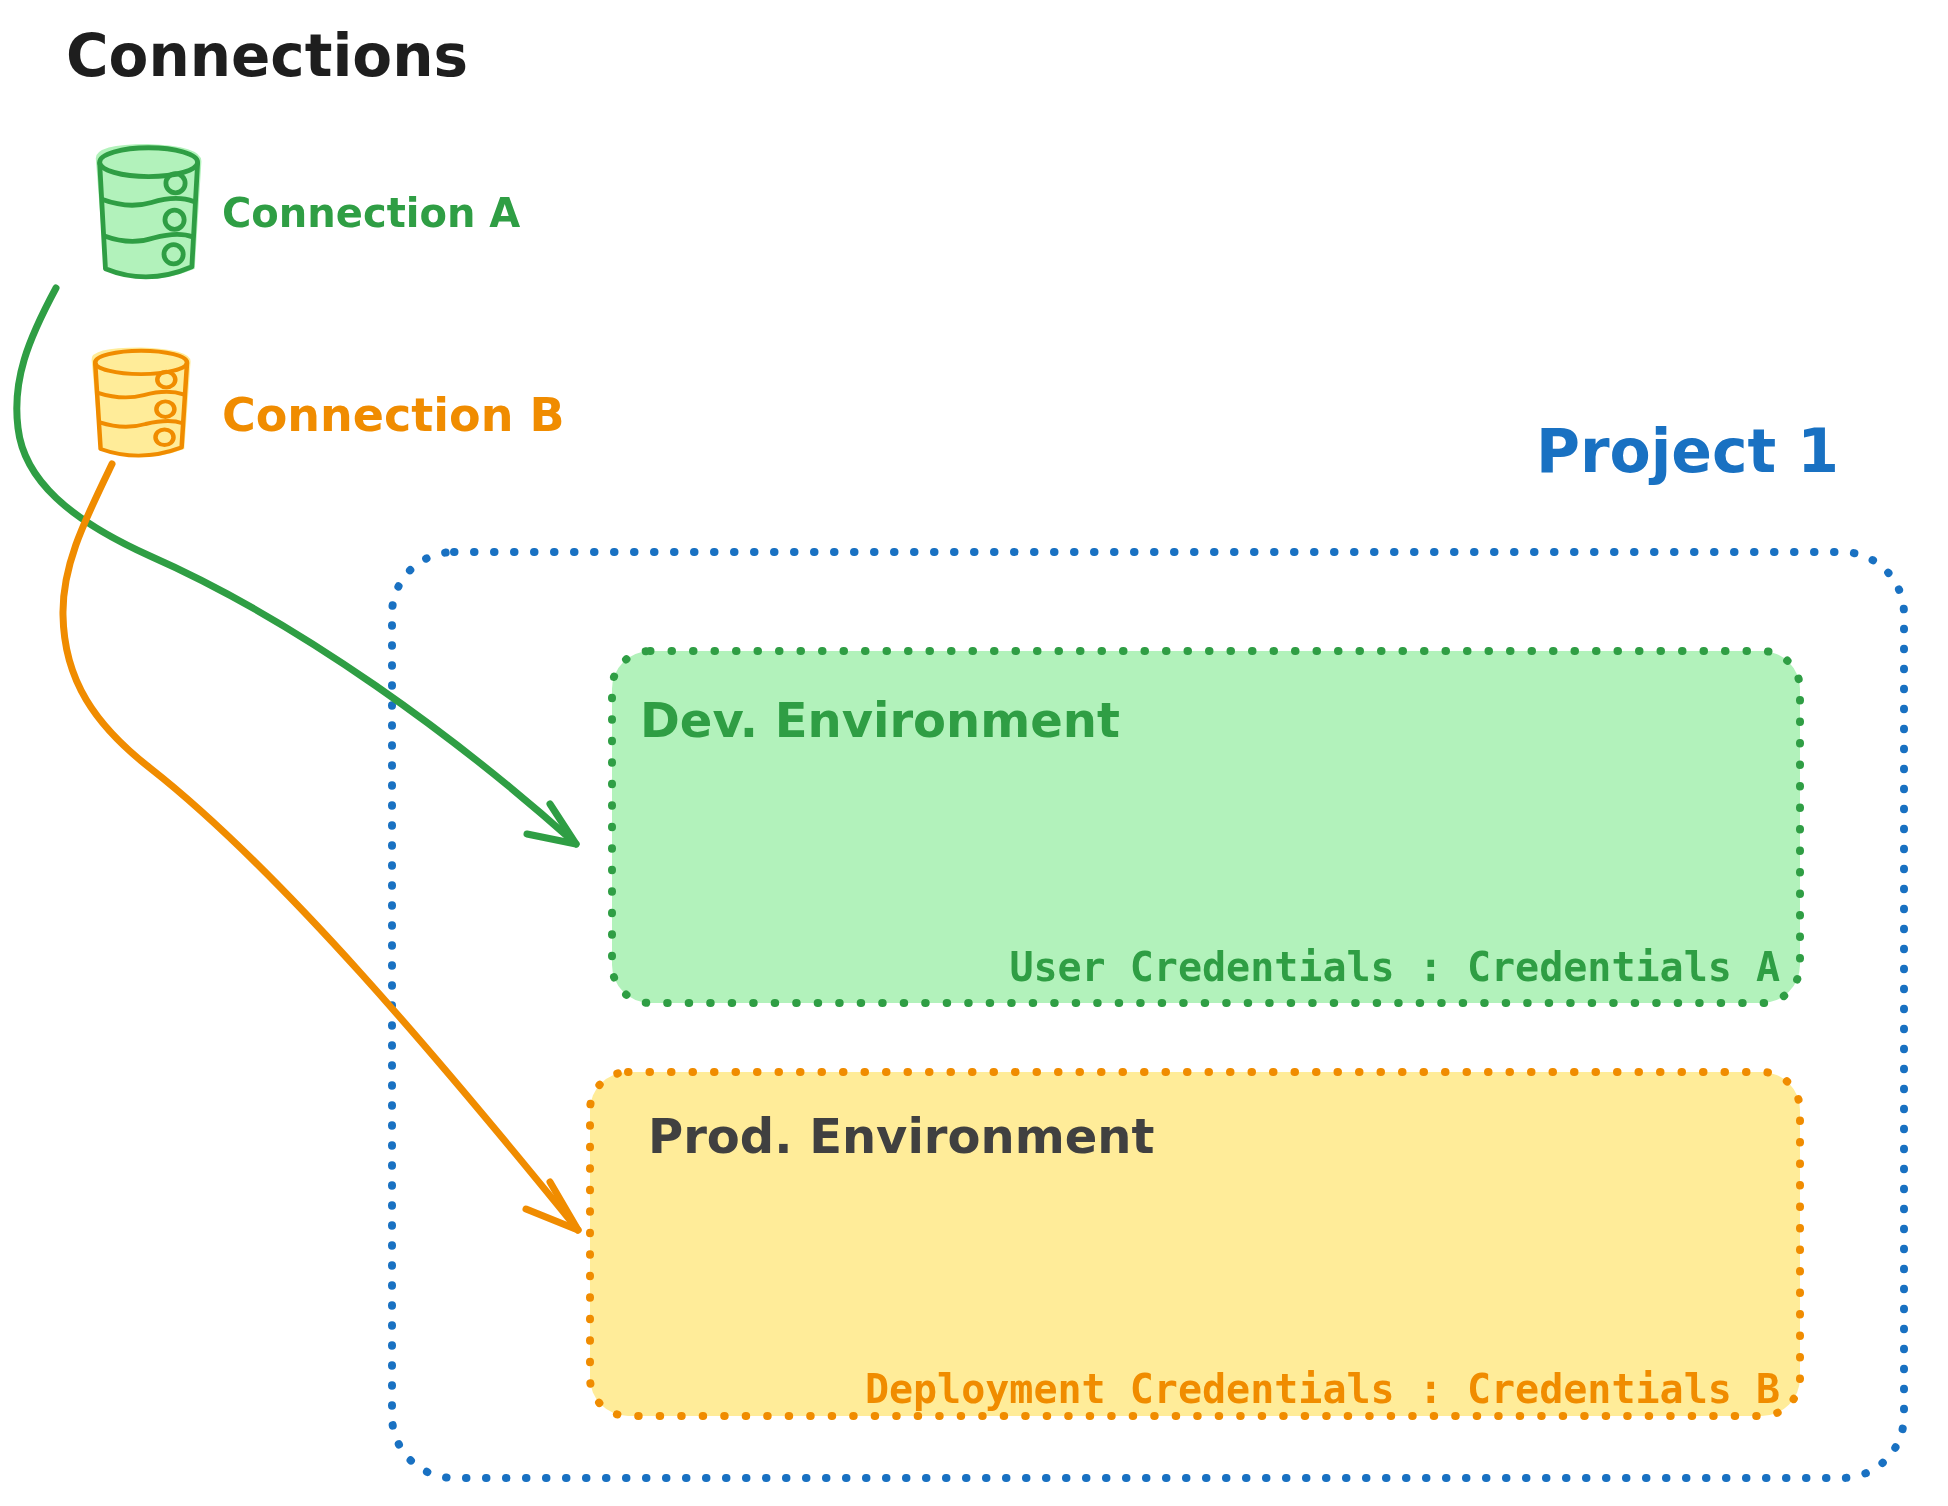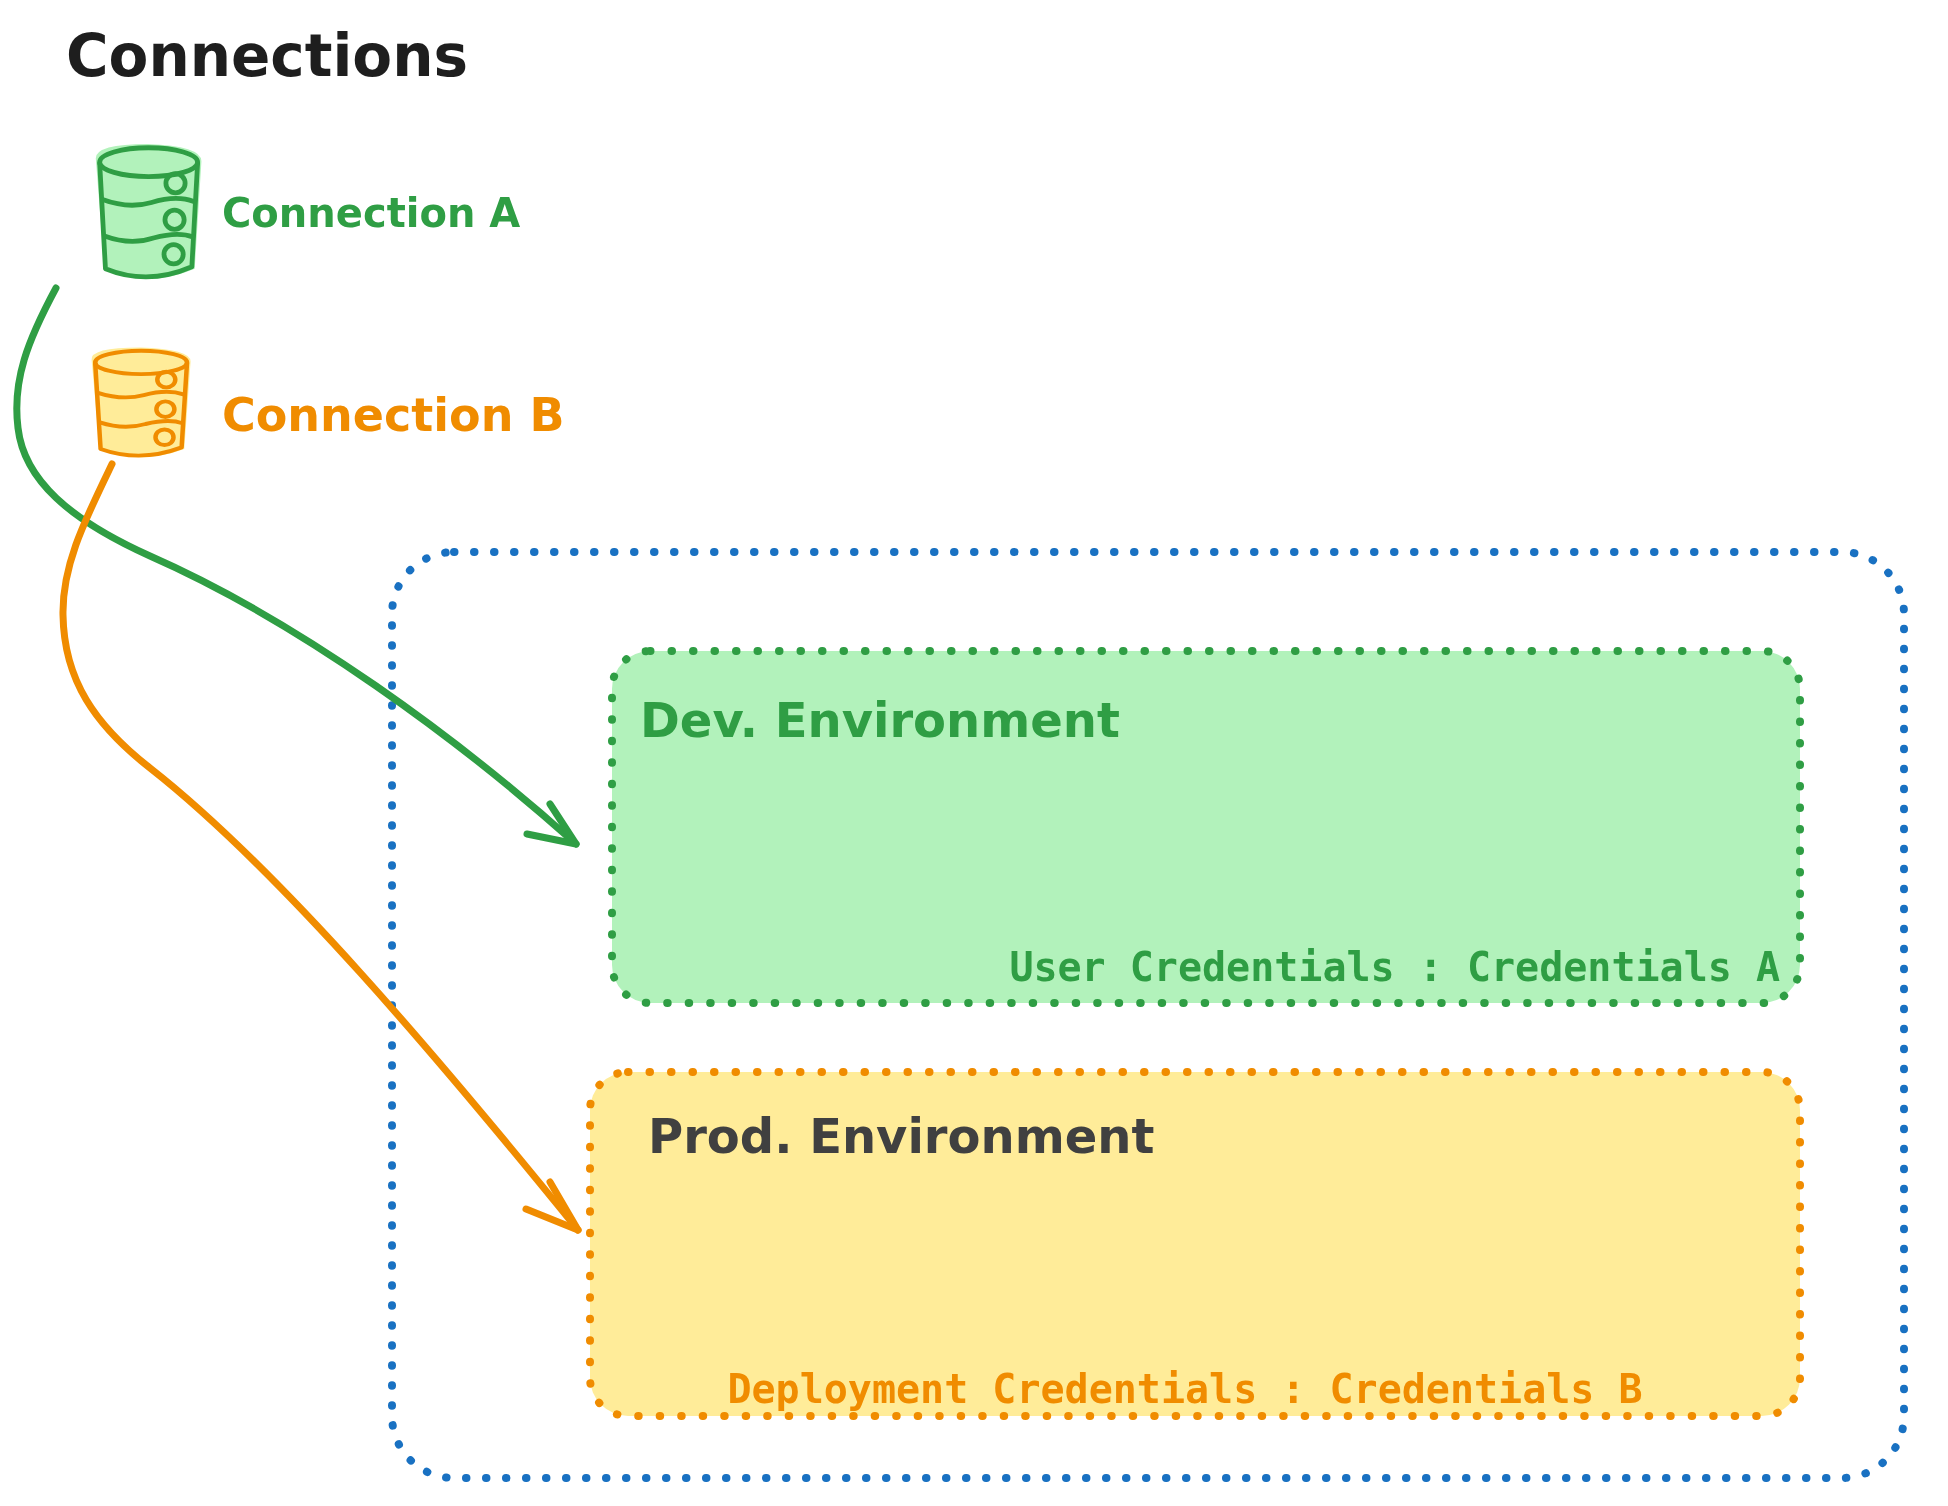--- a/index.html
+++ b/index.html
@@ -17,21 +17,21 @@
   .conn-b{left:222px;top:388px;font-size:46px;color:#f08c00;}
   .project-title{left:1536px;top:416px;font-size:60px;color:#1971c2;}
   .env-title-dev{left:640px;top:692px;font-size:48px;color:#2f9e44;}
   .env-title-prod{left:648px;top:1108px;font-size:48px;color:#404040;}
   .cred{
     position:absolute;text-align:right;
     font-family:"DejaVu Sans Mono", monospace;
     font-size:40px;font-weight:700;white-space:nowrap;margin-top:36px;
   }
   .cred-dev{left:612px;width:1168px;top:908px;color:#2f9e44;}
-  .cred-prod{left:590px;width:1190px;top:1330px;color:#f08c00;text-align:center;}
+  .cred-prod{left:590px;width:1190px;top:1330px;color:#f08c00;}
 </style>
 </head>
 <body>
 
 <div class="canvas">
 
   <svg class="diagram-layer" viewBox="0 0 1948 1506" xmlns="http://www.w3.org/2000/svg">
     <defs>
       <g id="db-symbol" stroke-linecap="round" stroke-linejoin="round">
         <path d="M4 18 Q2 2 58 2 Q114 4 114 20 L107 132 Q58 153 13 132 Z" stroke="none"></path>
@@ -65,20 +65,21 @@
       <path d="M550 1182 L578 1230 M526 1209 L578 1230"></path>
     </g>
   </svg>
 
   <div class="label title-main">Connections</div>
 
   <div class="label conn-a">Connection A</div>
 
   <div class="label conn-b">Connection B</div>
 
+  <div class="label project-title">Project 1</div>
 
   <div class="label env-title-dev">Dev. Environment</div>
 
   <div class="cred cred-dev">User Credentials : Credentials A</div>
 
   <div class="label env-title-prod">Prod. Environment</div>
 
   <div class="cred cred-prod">Deployment Credentials : Credentials B</div>
 
 </div>

